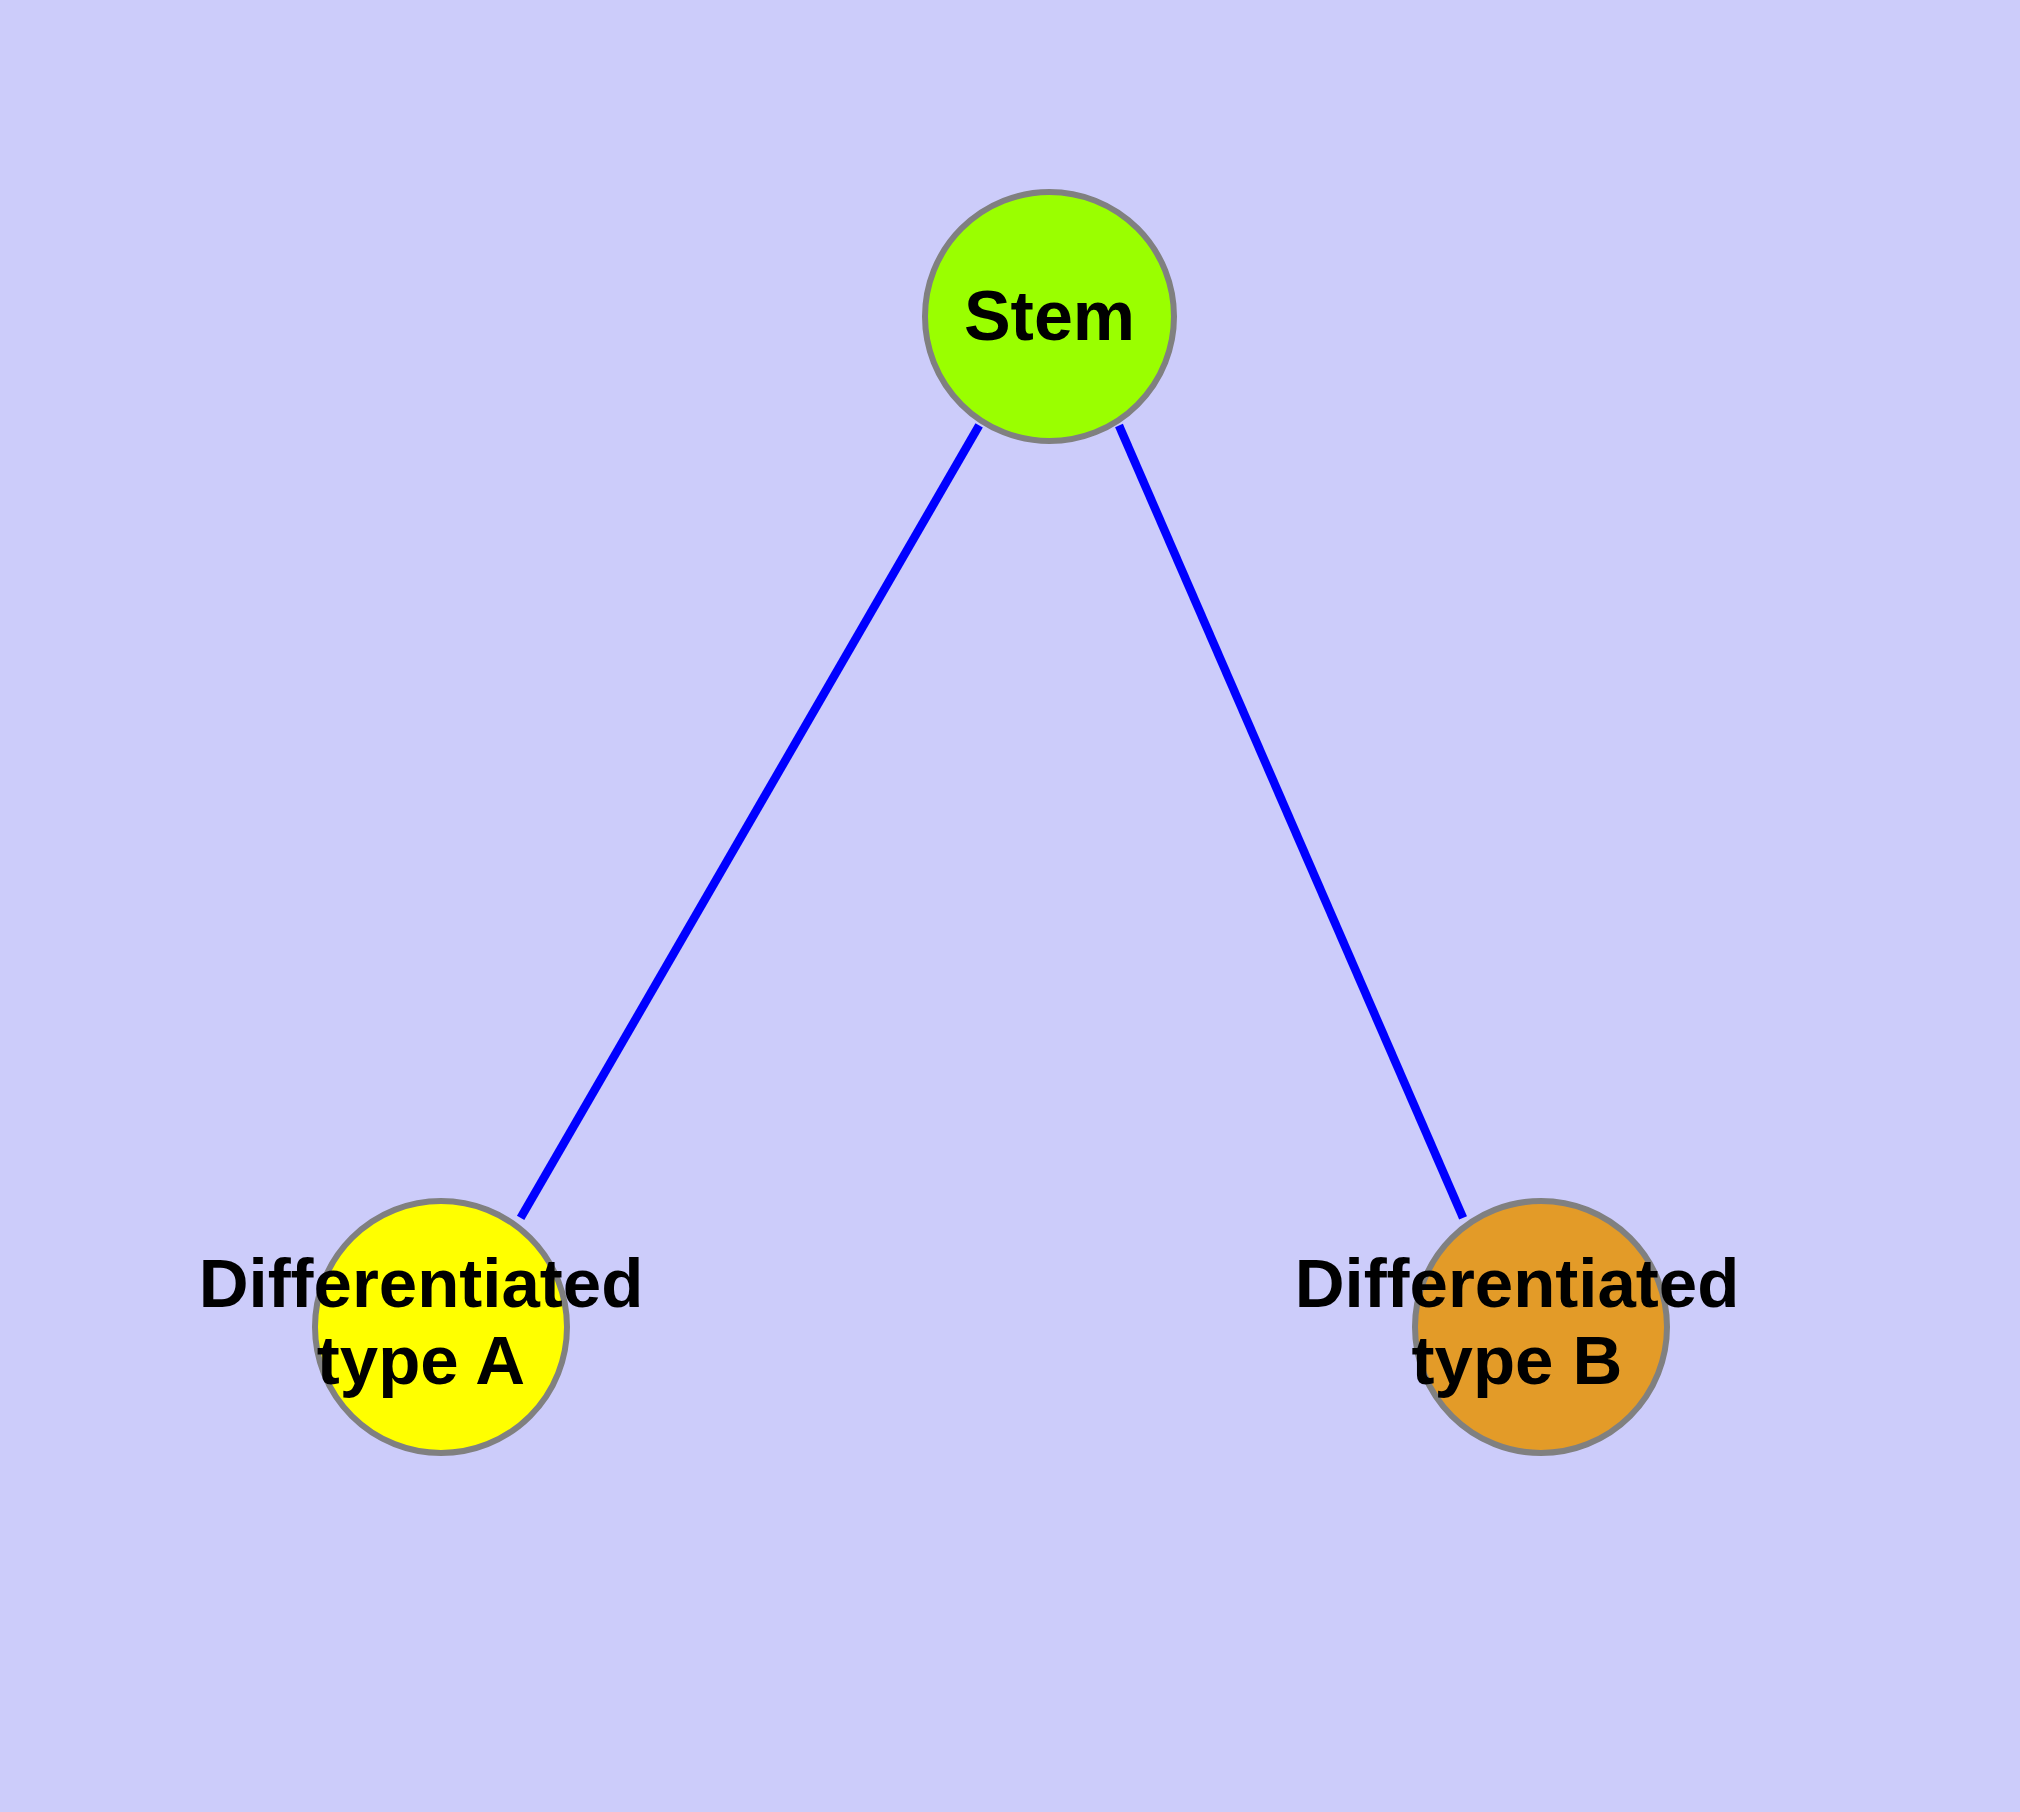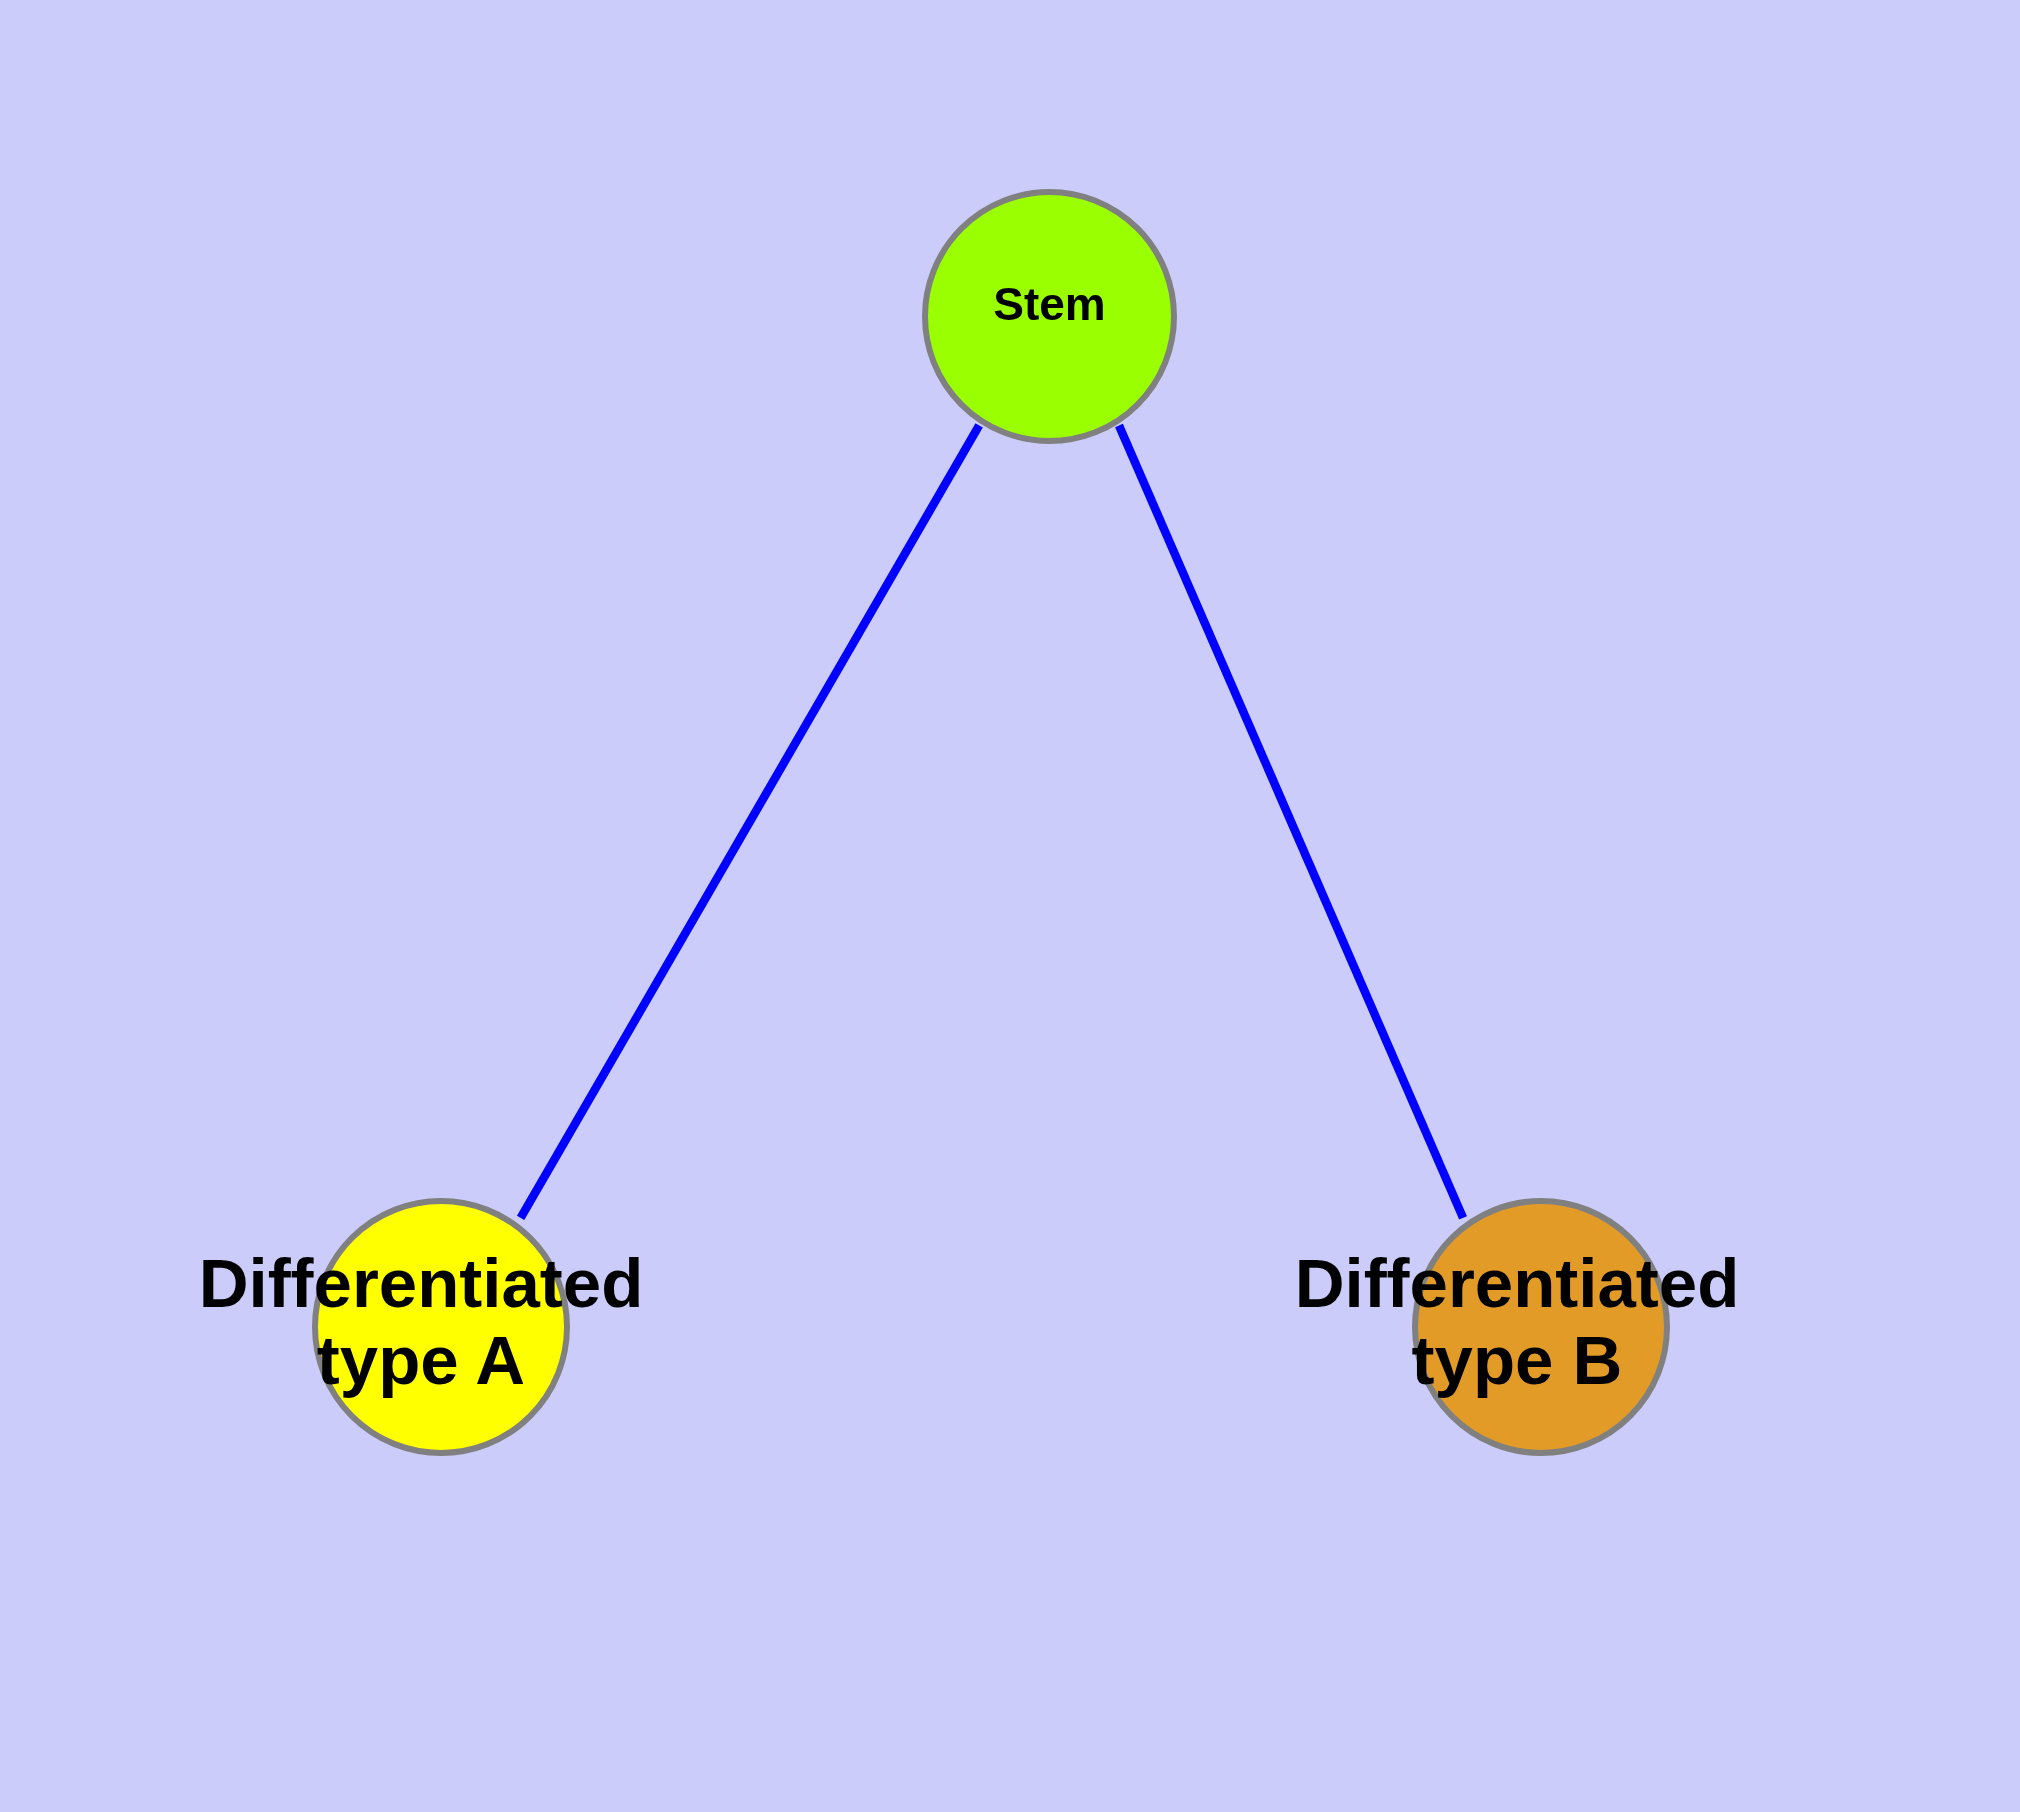--- a/index.html
+++ b/index.html
@@ -56,21 +56,21 @@
     font-weight: bold;
     color: #000000;
     white-space: pre-line;
     line-height: 1.12;
     pointer-events: none;
   }
   #label-stem {
     left: 880px;
     top: 281px;
     width: 339px;
-    font-size: 46px;
+    font-size: 70px;
     line-height: 1.0;
   }
   #label-diff-a {
     left: 99px;
     top: 1245px;
     width: 644px;
     font-size: 69px;
   }
   #label-diff-b {
     left: 1195px;

